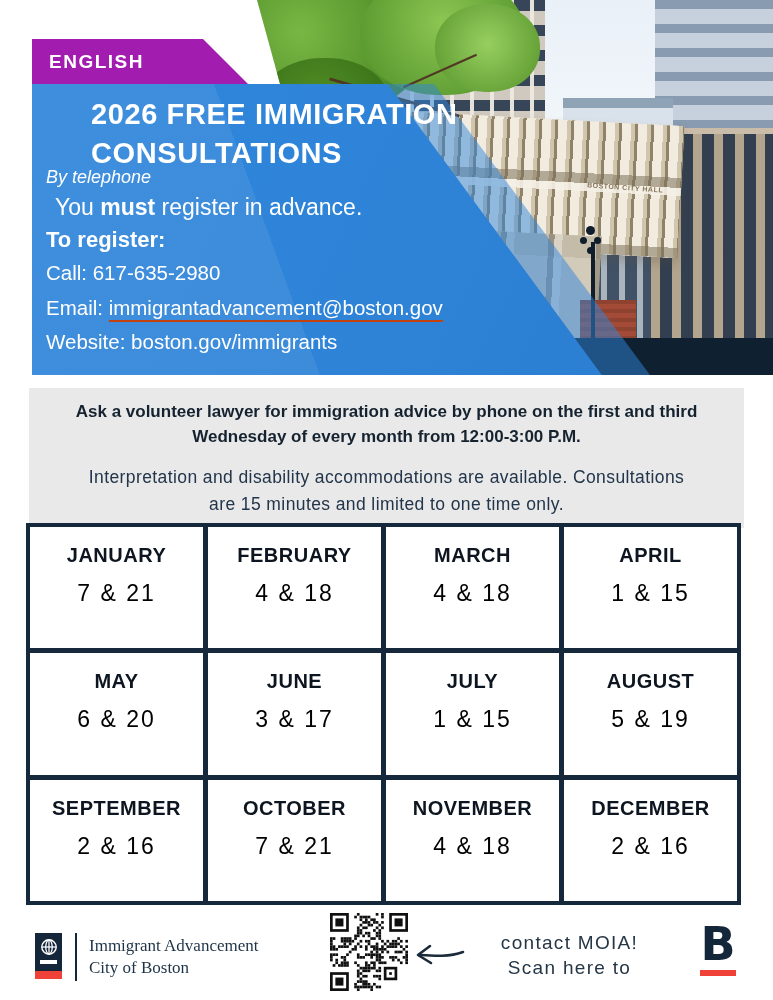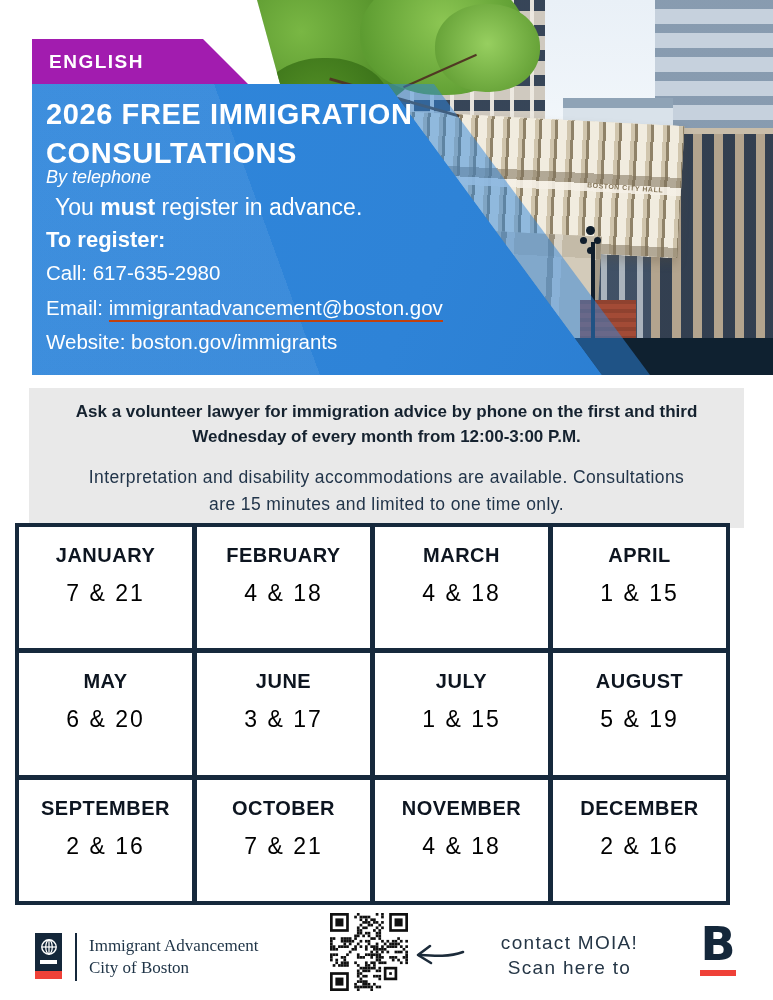--- a/index.html
+++ b/index.html
@@ -73,39 +73,39 @@
     background:linear-gradient(70deg, rgba(255,255,255,.07) 0 34%, rgba(255,255,255,0) 34%); }
 
   .language-badge { position:absolute; left:32px; top:39px; width:216px; height:45px;
     background:#a21caf; clip-path:polygon(0 0, 171px 0, 216px 45px, 0 45px); z-index:6; }
   .language-badge span { display:block; line-height:45px; padding-left:17px; color:#fff;
     font-size:19px; font-weight:800; letter-spacing:1.5px; }
 
   .hero-text { position:absolute; left:46px; top:0; z-index:7; color:#fff; width:520px; }
   .hero-title { position:absolute; left:0; top:95px; font-size:29px; line-height:39px;
     font-weight:800; letter-spacing:.6px; white-space:nowrap; }
-  .hero-title span { display:block; }
+  .hero-title span { display:block;margin-left:45px; }
   .hero-sub { position:absolute; left:0; top:167px; font-size:18px; font-style:italic; font-weight:500; }
   .hero-register { position:absolute; left:9px; top:194px; font-size:23px; font-weight:400; white-space:nowrap; }
   .hero-register b { font-weight:800; }
   .hero-toregister { position:absolute; left:0; top:227px; font-size:22px; font-weight:600; }
   .hero-call { position:absolute; left:0; top:261px; font-size:20.5px; font-weight:400; }
   .hero-email { position:absolute; left:0; top:296px; font-size:20.5px; font-weight:400; white-space:nowrap; }
   .hero-email a { color:#fff; text-decoration:none; border-bottom:2px solid #c2410c; padding-bottom:1px; }
   .hero-website { position:absolute; left:0; top:330px; font-size:20.5px; font-weight:400; }
 
   
   .notice { position:absolute; left:29px; top:388px; width:715px; height:140px;
     background:#e9e9e9; text-align:center; color:#15222f; padding-top:11px; }
   .notice-bold { font-size:17px; font-weight:700; line-height:25px; max-width:648px; margin:0 auto; }
   .notice-regular { font-size:17.5px; font-weight:400; line-height:27px; letter-spacing:.4px;
     max-width:600px; margin:15px auto 0; color:#22354a; }
 
   
-  .calendar { position:absolute; left:15px; top:523px; width:715px; height:382px;
+  .calendar { position:absolute; left:26px; top:523px; width:715px; height:382px;
     display:grid; grid-template-columns:repeat(4,1fr); grid-template-rows:repeat(3,1fr);
     gap:5px; background:#16293c; border:4px solid #16293c; }
   .cal-cell { background:#fff; text-align:center; padding-top:17px; }
   .cal-month { font-size:20px; font-weight:800; letter-spacing:.5px; color:#0d1520; }
   .cal-dates { font-size:23px; font-weight:400; letter-spacing:2px; color:#000000; margin-top:13px; }
 
   
   .footer { position:absolute; left:0; top:905px; width:773px; height:95px; }
   .cob-logo { position:absolute; left:35px; top:28px; display:flex; align-items:stretch; }
   .cob-mark { width:27px; }

